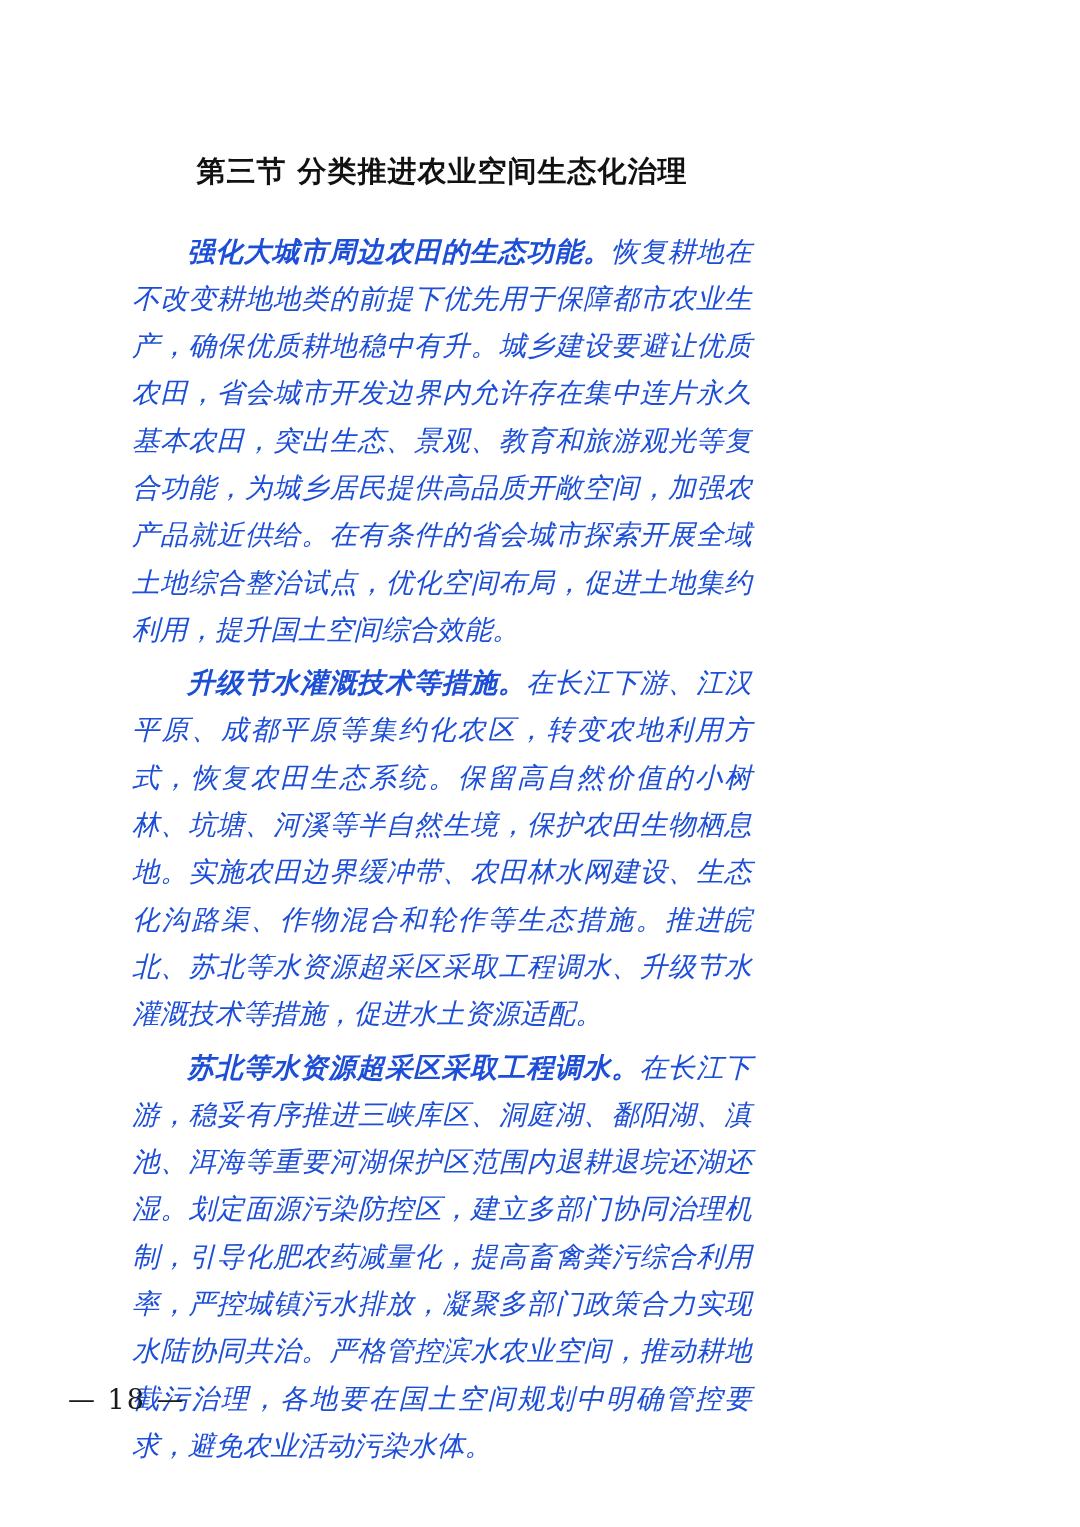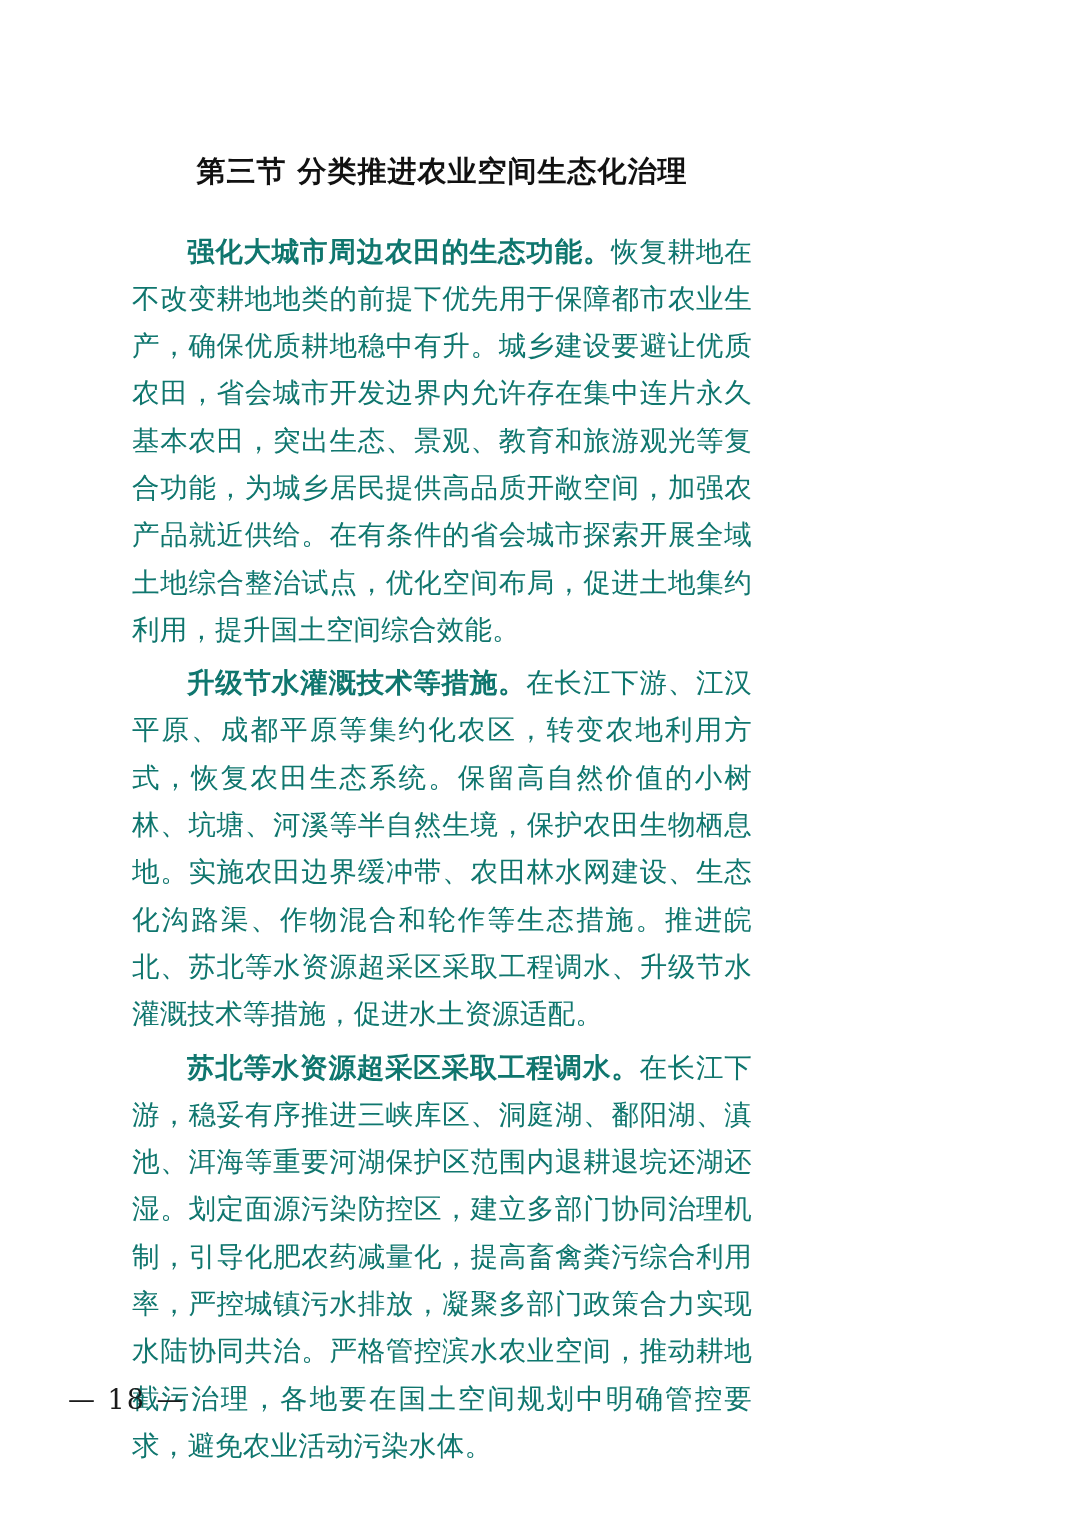--- a/index.html
+++ b/index.html
@@ -32,21 +32,22 @@
     color: #111;
   }
   .para {
     font-size: 27.5px;
     line-height: 1.72;
     text-align: justify;
     text-justify: inter-ideograph;
     margin: 0 0 6px 0;
     text-indent: 2em;
     letter-spacing: 0.2px;
-    color: #0f766e;
+    color: #1d4ed8;
+    font-style: italic;
   }
   .para .lead {
     font-weight: 700;
   }
   .page-number {
     position: absolute;
     left: 0;
     right: 0;
     bottom: 112px;
     text-align: left;

